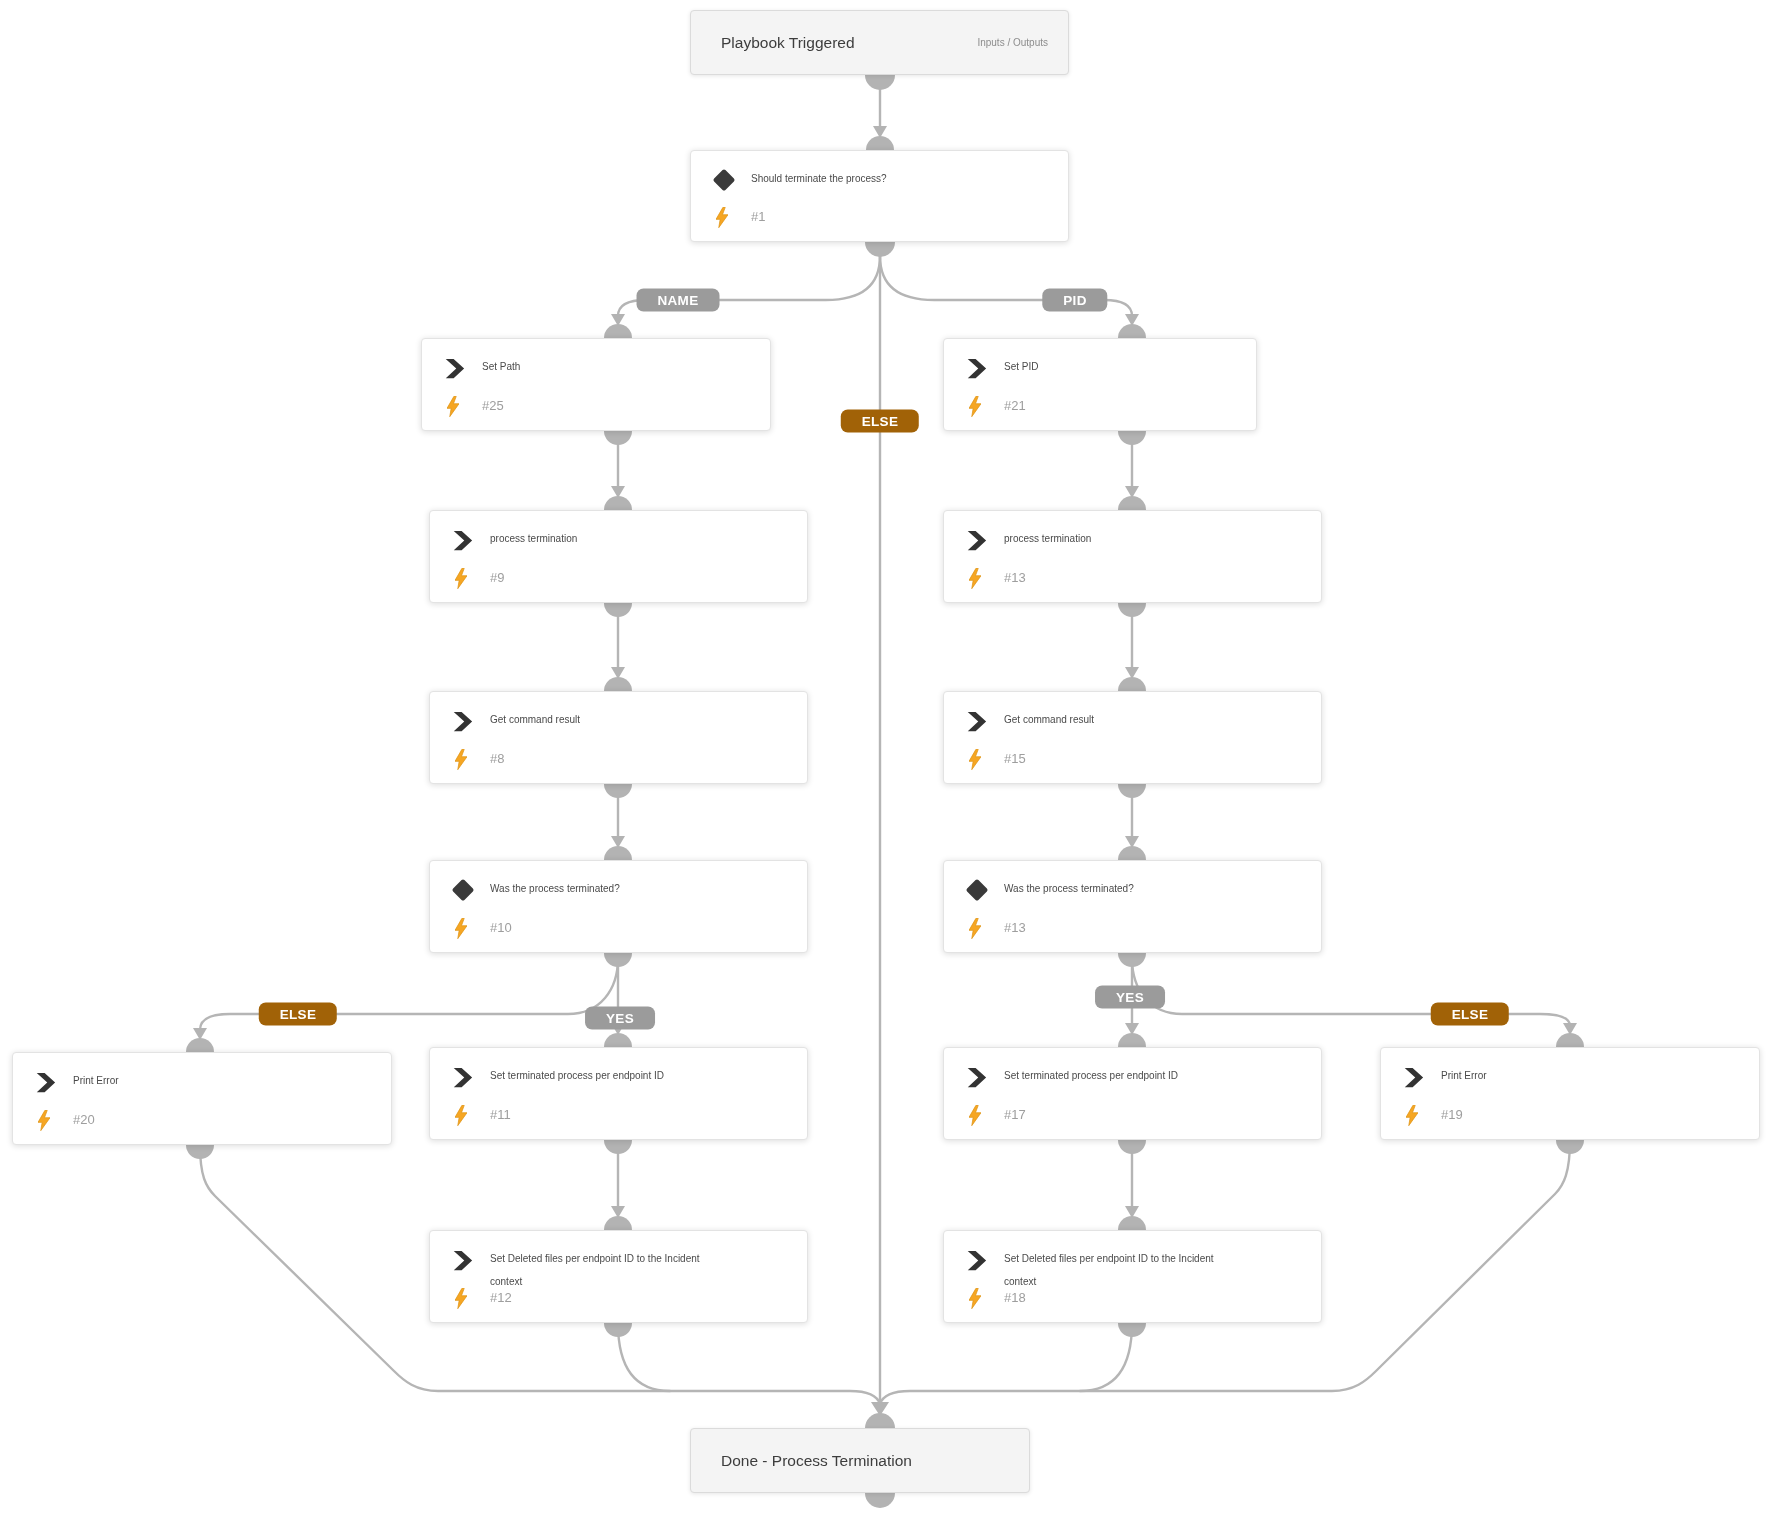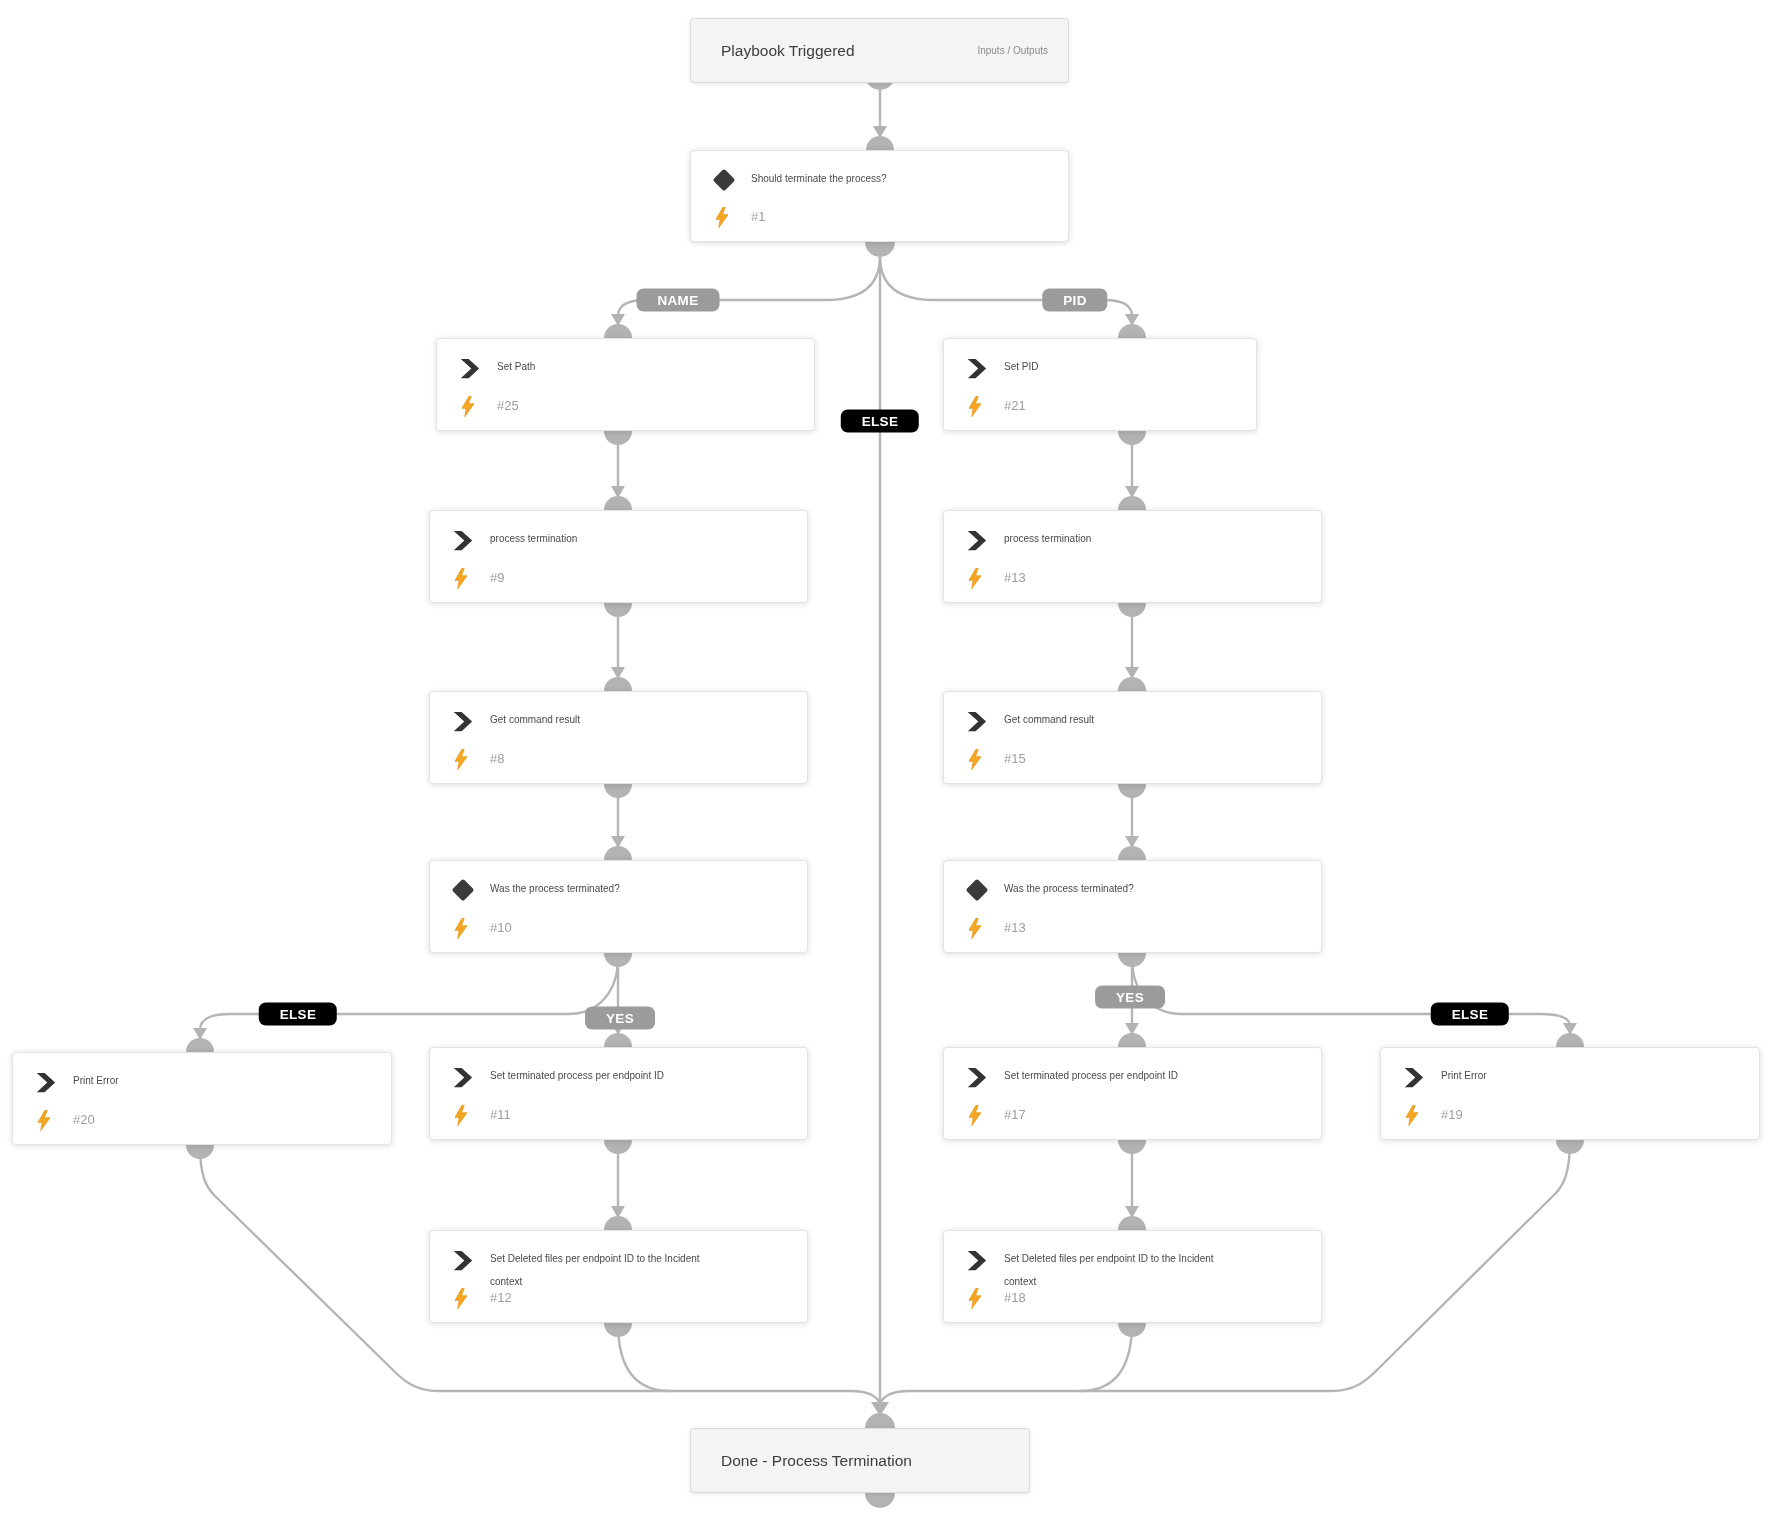--- a/index.html
+++ b/index.html
@@ -13,21 +13,21 @@
   .tm{margin-left:auto;margin-right:20px;font-size:10px;color:#8d8d8d;white-space:nowrap;}
   .title{position:absolute;left:60px;top:16px;max-width:228px;font-size:10px;line-height:23px;color:#4a4a4a;}
   .chev{position:absolute;left:22px;top:19px;width:21px;height:21px;fill:#333333;}
   .diamond{position:absolute;left:25px;top:21px;width:16px;height:16px;background:#3a3a3a;
         border-radius:2px;transform:rotate(45deg);}
   .bolt{position:absolute;left:25px;bottom:13px;width:12px;height:21px;fill:#F6A623;stroke:#DE9414;stroke-width:.8;}
   .num{position:absolute;left:60px;bottom:17px;font-size:13px;color:#9e9e9e;}
   .pill{position:absolute;transform:translate(-50%,-50%);color:#ffffff;font-size:13.5px;font-weight:bold;
         padding:4px 21px;border-radius:7px;letter-spacing:.3px;white-space:nowrap;}
   .pill.gray{background:#9b9b9b;}
-  .pill.black{background:#000000;}
+  .pill.black{background:#a16207;}
 </style>
 </head>
 <body>
 
 <div id="canvas">
 
   <svg id="edges" width="1770" height="1519" viewBox="0 0 1770 1519">
     <g stroke="#b5b5b5" stroke-width="2.4" fill="none" stroke-linecap="round">
       <path d="M880 75 V128"></path>
       <path d="M880 256 V1402"></path>
@@ -99,33 +99,33 @@
       <path d="M604 1230 A14 14 0 0 1 632 1230 Z"></path>
       <path d="M1118 1230 A14 14 0 0 1 1146 1230 Z"></path>
       <path d="M604 1323 A14 14 0 0 0 632 1323 Z"></path>
       <path d="M1118 1323 A14 14 0 0 0 1146 1323 Z"></path>
       <path d="M865 1428 A15 15 0 0 1 895 1428 Z"></path>
       <path d="M865 1493 A15 15 0 0 0 895 1493 Z"></path>
     </g>
   </svg>
 
   <div id="nodes">
-      <div class="node start" style="left: 690px; top: 18px; width: 379px; height: 65px;">
+      <div class="node start" style="left: 690px; top: 10px; width: 379px; height: 65px;">
         <span class="tt">Playbook Triggered</span>
         <span class="tm">Inputs / Outputs</span>
       </div>
       <div class="node condition" style="left: 690px; top: 150px; width: 379px; height: 92px;">
         <span class="diamond"></span>
         <div class="title">Should terminate the process?</div>
         <svg class="bolt" viewBox="0 0 13 22">
           <polygon points="7.5,0 0,13 4.5,13 3,22 13,8 7,8 10,0"></polygon>
         </svg>
         <span class="num">#1</span>
       </div>
-      <div class="node task" style="left: 436px; top: 338px; width: 379px; height: 93px;">
+      <div class="node task" style="left: 421px; top: 338px; width: 350px; height: 93px;">
         <svg class="chev" viewBox="0 0 24 24">
           <polygon points="2,1 11,1 23,12 11,23 2,23 14,12"></polygon>
         </svg>
         <div class="title">Set Path</div>
         <svg class="bolt" viewBox="0 0 13 22">
           <polygon points="7.5,0 0,13 4.5,13 3,22 13,8 7,8 10,0"></polygon>
         </svg>
         <span class="num">#25</span>
       </div>
       <div class="node task" style="left: 943px; top: 338px; width: 314px; height: 93px;">

